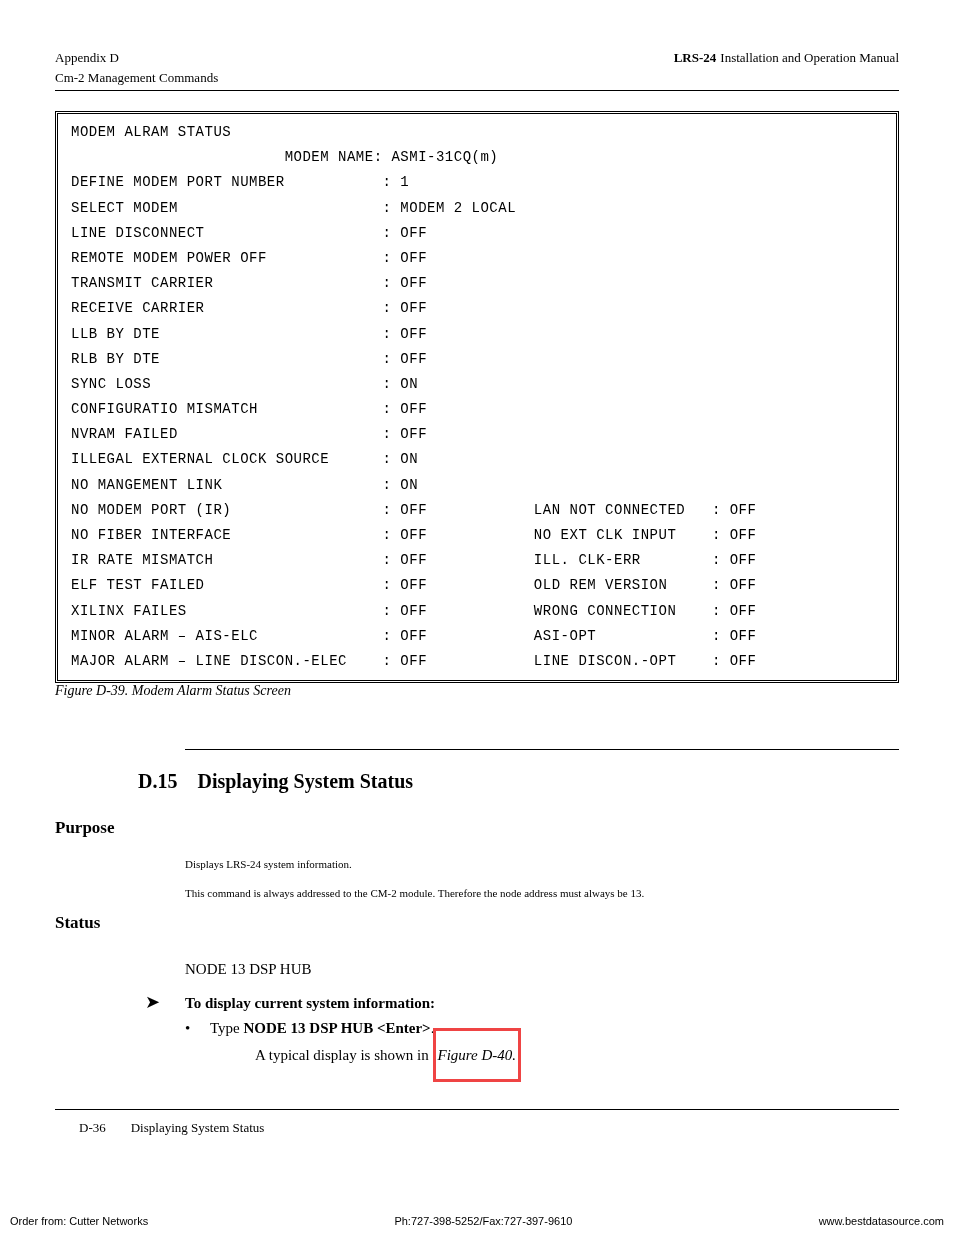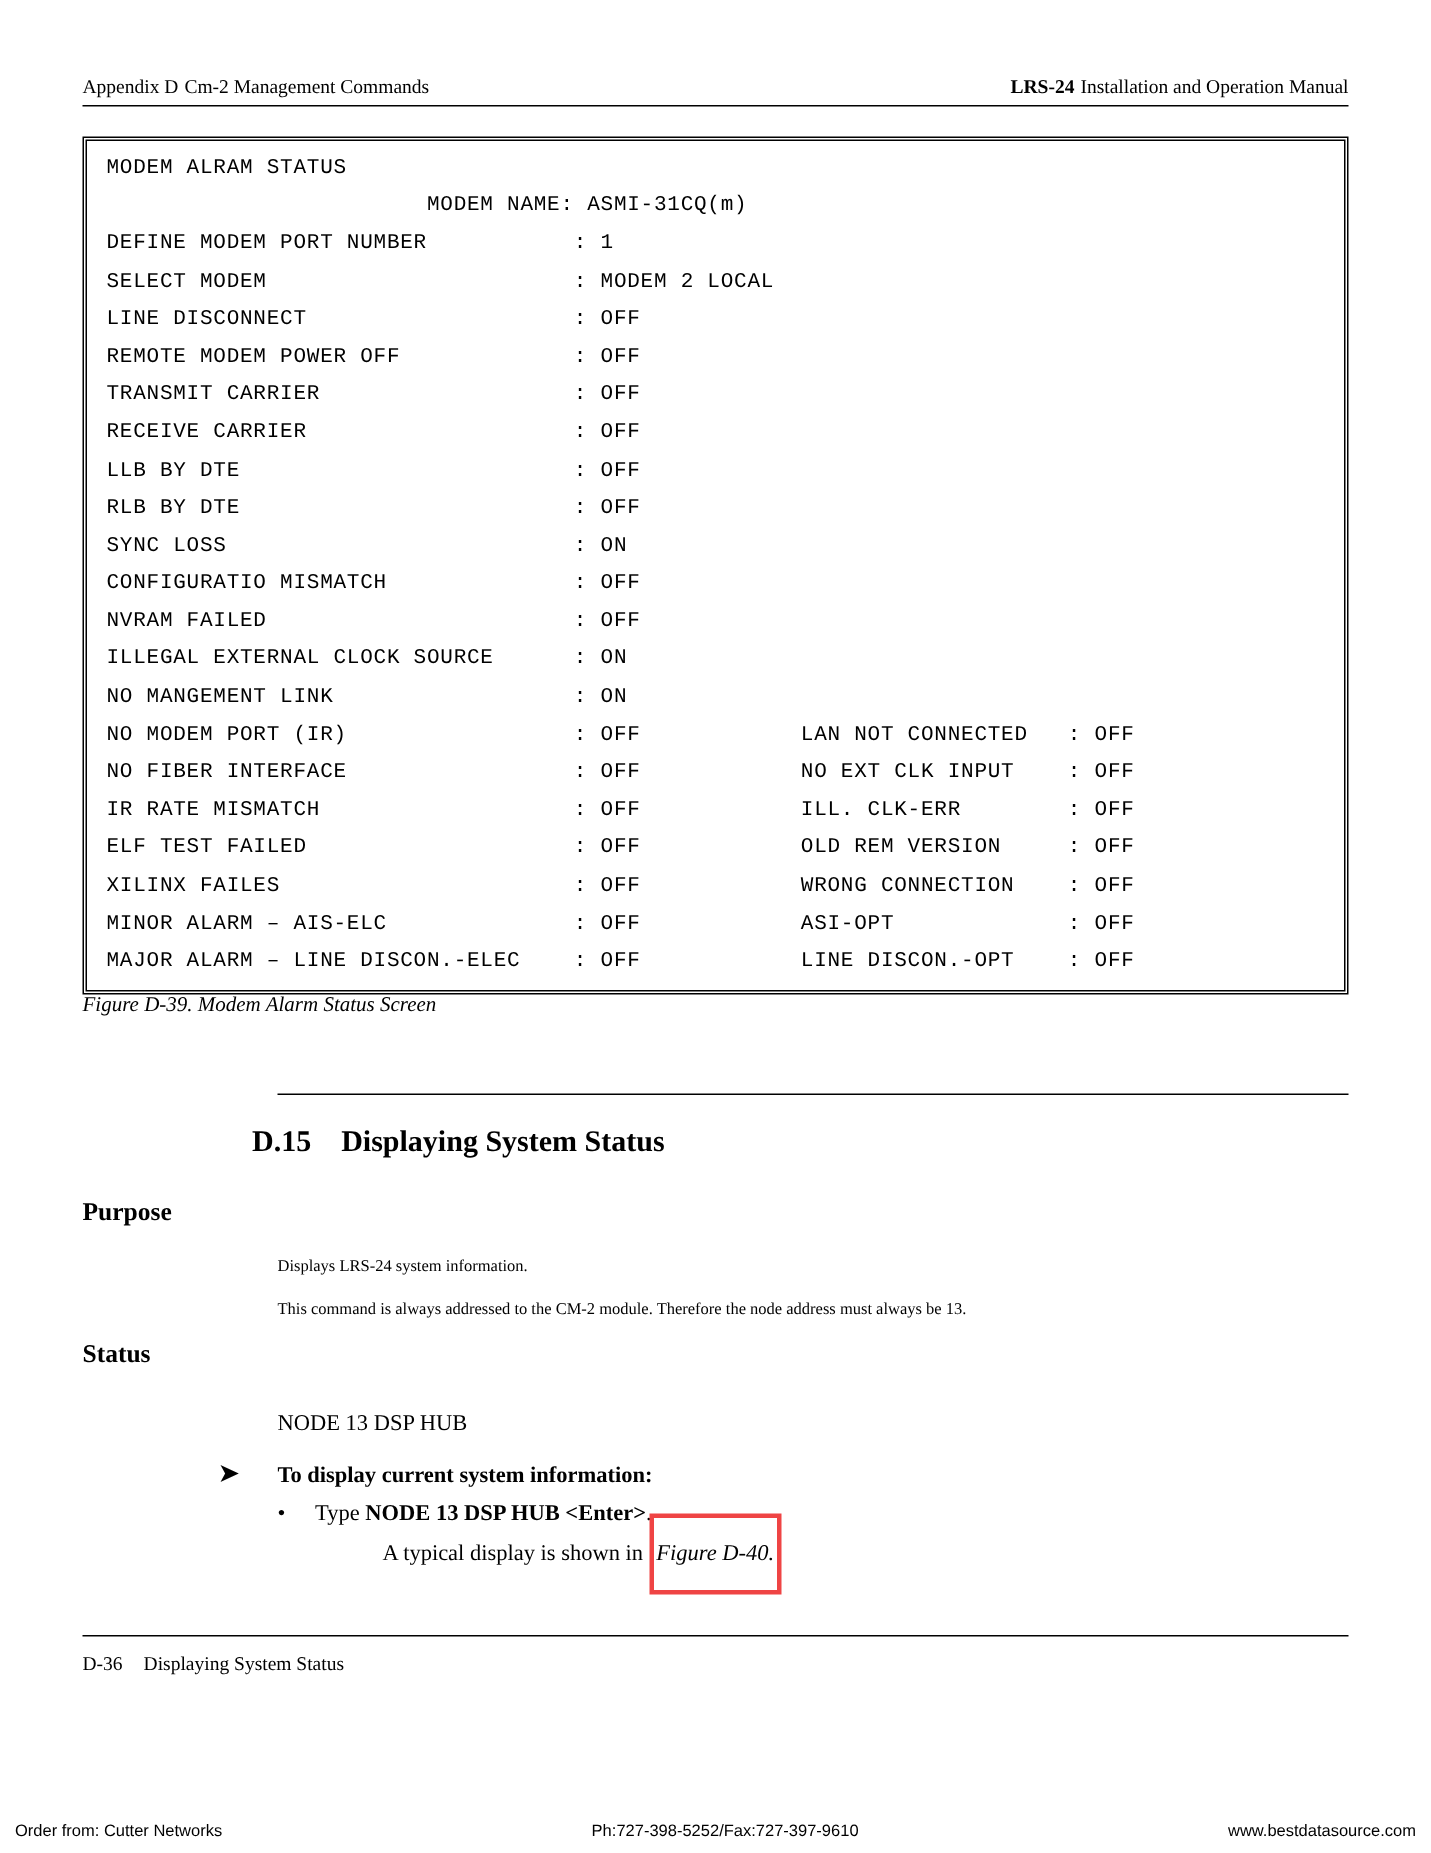--- a/index.html
+++ b/index.html
@@ -14,21 +14,21 @@
       position: relative;
     }
     .header-row {
       display: flex;
       justify-content: space-between;
       font-size: 13px;
       border-bottom: 1px solid #000;
       padding-bottom: 4px;
       margin-bottom: 20px;
     }
-    .header-left { display: flex; gap: 4px; }
+    .header-left { display: flex; gap: 4px; flex-direction: column; }
     .header-right { display: flex; gap: 4px; }
     .bold { font-weight: bold; }
     .terminal-box {
       border: 3px double #000;
       padding: 6px 13px;
       font-family: 'Courier New', monospace;
       font-size: 14px;
       line-height: 1.8;
       white-space: pre;
       letter-spacing: 0.5px;
@@ -40,21 +40,21 @@
       margin-bottom: 50px;
     }
     .section-rule {
       border-top: 1.5px solid #000;
       margin-left: 130px;
       margin-bottom: 20px;
     }
     .section-heading {
       font-weight: bold;
       font-size: 20px;
-      margin-left: 113px;
+      margin-left: 83px;
       margin-bottom: 25px;
     }
     .subheading {
       font-weight: bold;
       font-size: 17px;
       margin-bottom: 18px;
     }
     .body-text {
       margin-left: 130px;
       font-size: 11px;
@@ -98,22 +98,23 @@
       padding: 16px 2px;
       font-style: italic;
     }
     .footer-rule {
       border-top: 1px solid #000;
       margin-top: 45px;
       margin-bottom: 10px;
     }
     .footer-row {
       display: flex;
-      gap: 14px;
+      gap: 25px;
       font-size: 13px;
+      margin-left: 24px;
     }
     .bottom-row {
       position: absolute;
       bottom: 8px;
       left: 0;
       right: 0;
       padding: 0 10px;
       display: flex;
       justify-content: space-between;
       font-family: Arial, sans-serif;

